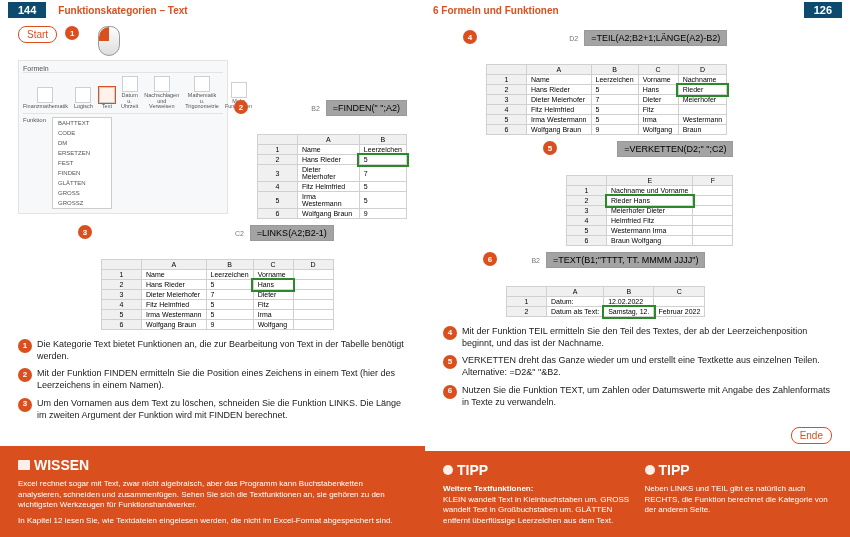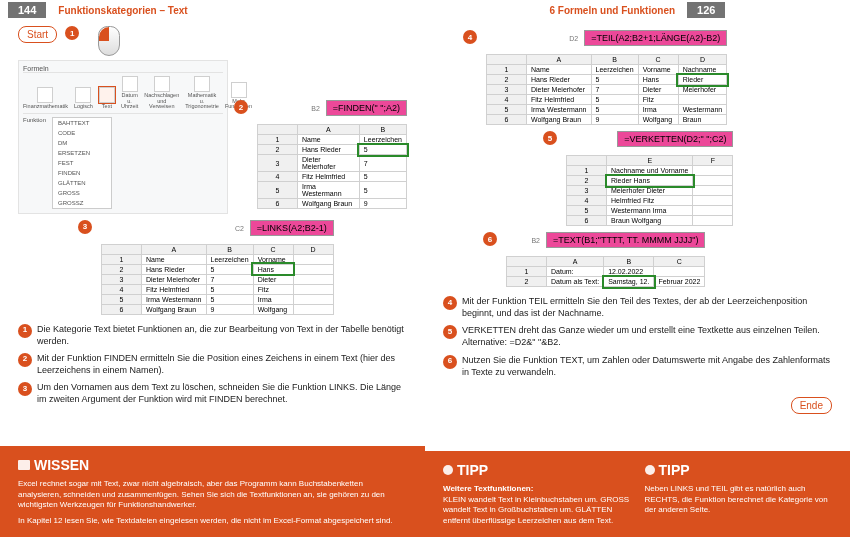--- a/index.html
+++ b/index.html
@@ -1,33 +1,33 @@
 <!DOCTYPE html>
 <html><head>
 <meta charset="utf-8">
 <style>
 *{box-sizing:border-box;margin:0;padding:0}
 body{font-family:Arial,Helvetica,sans-serif;font-size:9px;width:850px;height:537px;background:#fff;display:flex;overflow:hidden}
 .page{width:425px;height:537px;display:flex;flex-direction:column;position:relative}
 .hdr{height:20px;display:flex;align-items:center;padding:0 8px;color:#d9501e;font-size:10px;font-weight:bold}
 .hdr-l{justify-content:flex-start}
-.hdr-r{justify-content:center}
-.pgnum{background:#737373;color:#fff;padding:2px 10px;font-size:11px}
+.hdr-r{justify-content:space-between}
+.pgnum{background:#0c4a6e;color:#fff;padding:2px 10px;font-size:11px}
 .hdr-l .pgnum{margin-right:12px}
 .hdr-r .pgnum{margin-left:12px}
 .content{flex:1;padding:6px 18px;position:relative}
 .btn-start,.btn-ende{border:1px solid #d9501e;color:#d9501e;font-size:10px;padding:2px 8px;display:inline-block;border-radius:8px}
 .btn-ende{float:right;margin-top:14px}
 .marker{display:inline-flex;width:14px;height:14px;border-radius:50%;background:#d9501e;color:#fff;font-size:8px;font-weight:bold;align-items:center;justify-content:center;margin-right:5px;flex-shrink:0}
 .xl-table{border-collapse:collapse;font-size:7px;background:#fff}
 .xl-table th,.xl-table td{border:1px solid #d0d0d0;padding:1px 4px;text-align:left;min-width:40px}
 .xl-table th{background:#f0f0f0;text-align:center;font-weight:normal}
 .xl-table .rh{background:#f0f0f0;text-align:center;width:14px;min-width:14px}
 .xl-table td.sel{outline:2px solid #2a8a2a}
-.formula-box{border:1px solid #999;background:#ec4899;font-size:9px;padding:2px 6px;display:inline-block;margin-bottom:8px}
+.formula-box{border:1px solid #999;background:#a3a3a3;font-size:9px;padding:2px 6px;display:inline-block;margin-bottom:18px}
 .desc-list{margin-top:8px}
 .desc{display:flex;align-items:flex-start;margin:5px 0;font-size:9px;line-height:1.35;color:#222}
 .desc .marker{margin-top:1px}
 .footer{background:#d9501e;color:#fff;padding:10px 18px;display:flex;gap:14px;font-size:8px;line-height:1.35;min-height:84px}
 .footer-col{flex:1}
 .footer-col h4{font-size:14px;margin-bottom:4px;display:flex;align-items:center;gap:4px}
 .bulb{display:inline-block;width:10px;height:10px;border-radius:50%;background:#fff;opacity:.9}
 .book{display:inline-block;width:12px;height:10px;background:#fff;opacity:.9;border-radius:1px}
 .mouse{width:22px;height:30px;border:1px solid #999;border-radius:12px 12px 14px 14px;background:linear-gradient(#fefefe,#ddd);position:relative;margin-left:6px}
 .mouse::before{content:"";position:absolute;left:0;top:0;width:50%;height:14px;background:#d9501e;border-radius:12px 0 0 0}

